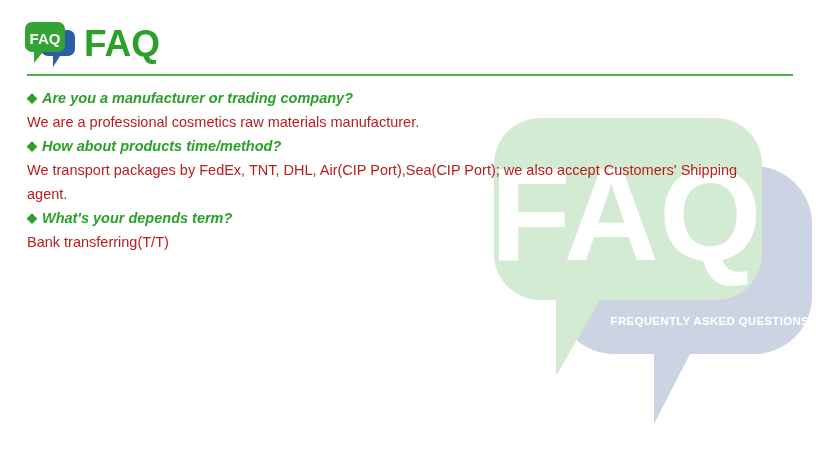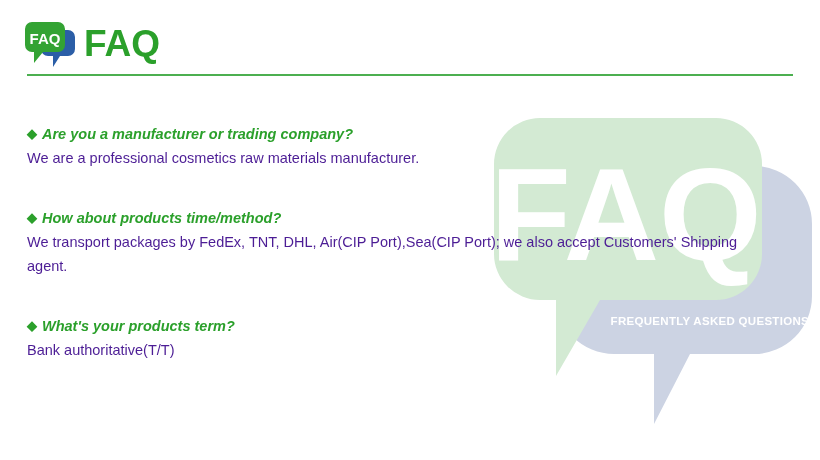--- a/index.html
+++ b/index.html
@@ -90,33 +90,32 @@
     margin: 0;
   }
   .faq-question {
     display: block;
     color: #2ba02b;
     font-size: 14.5px;
     font-weight: bold;
     font-style: italic;
     line-height: 24px;
     white-space: nowrap;
-    margin-top: 36px;
   }
   .q-bullet {
     display: inline-block;
     color: #2ba02b;
     font-style: normal;
     font-size: 13px;
     margin-right: 5px;
     vertical-align: 1px;
   }
   .faq-answer {
     display: block;
-    color: #4c1d95;
+    color: #b91c1c;
     font-size: 14.5px;
     font-weight: normal;
     font-style: normal;
     line-height: 24px;
     max-width: 740px;
   }
 </style>
 </head>
 <body>
 
@@ -170,19 +169,19 @@
 
     <div class="faq-item">
       <div class="faq-question">
         <span class="q-bullet">◆</span><span>How about products time/method?</span>
       </div>
       <div class="faq-answer">We transport packages by FedEx, TNT, DHL, Air(CIP Port),Sea(CIP Port); we also accept Customers' Shipping agent.</div>
     </div>
 
     <div class="faq-item">
       <div class="faq-question">
-        <span class="q-bullet">◆</span><span>What's your products term?</span>
+        <span class="q-bullet">◆</span><span>What's your depends term?</span>
       </div>
-      <div class="faq-answer">Bank authoritative(T/T)</div>
+      <div class="faq-answer">Bank transferring(T/T)</div>
     </div>
 
   </div>
 </div>
 
 </body></html>

